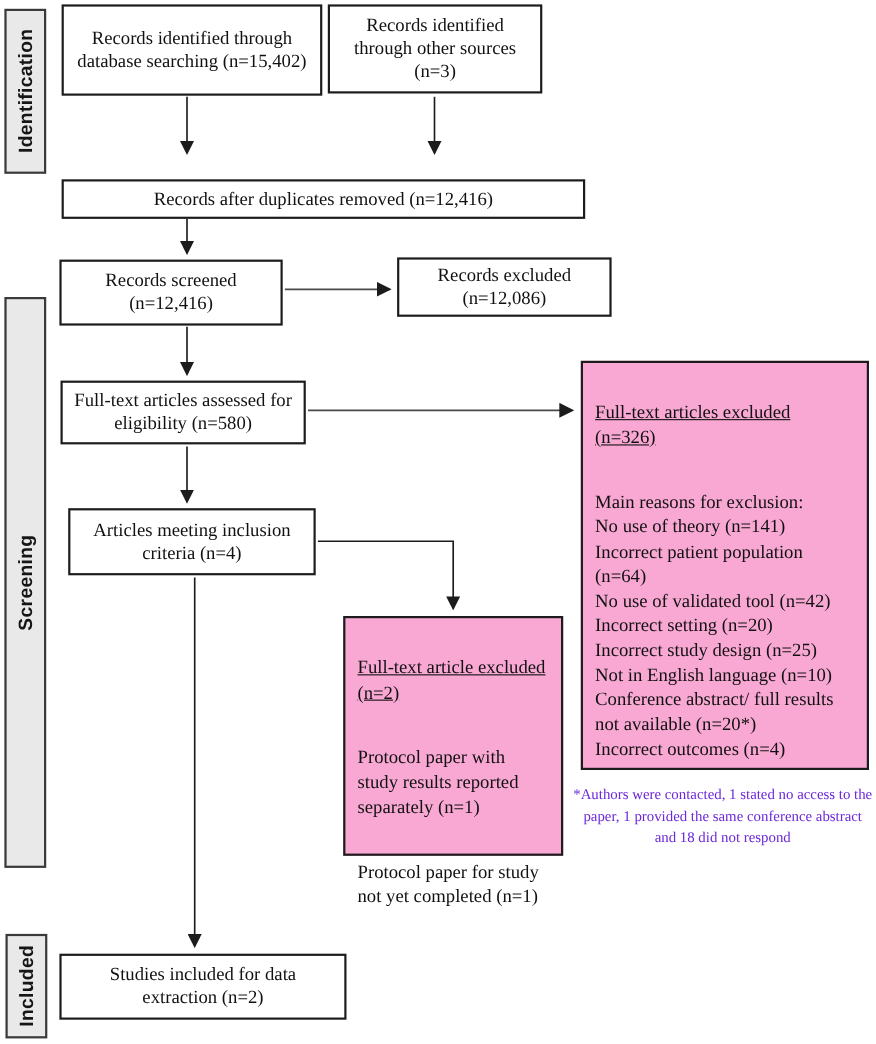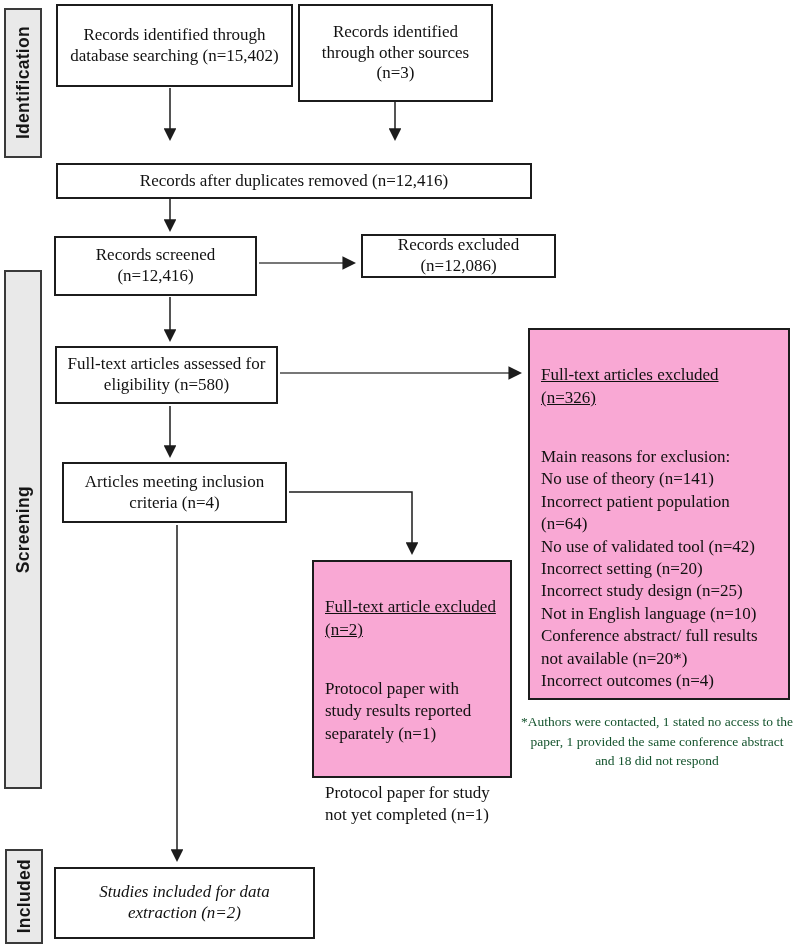--- a/index.html
+++ b/index.html
@@ -66,39 +66,39 @@
   .stage-label span {
     writing-mode: vertical-rl;
     transform: rotate(180deg);
     font-family: "Liberation Sans", sans-serif;
     font-weight: bold;
     font-size: 17.5px;
     letter-spacing: 0.3px;
     color: #161616;
   }
   #box-db-search        { left: 56px;  top: 4px;   width: 237px; height: 83px; }
-  #box-other-sources    { left: 298px; top: 4px;   width: 195px; height: 98px; }
+  #box-other-sources    { left: 298px; top: 4px;   width: 195px; height: 81px; }
   #box-duplicates       { left: 56px;  top: 163px; width: 476px; height: 36px; }
   #box-screened         { left: 54px;  top: 236px; width: 203px; height: 60px; text-align: center; }
-  #box-rec-excluded     { left: 361px; top: 234px; width: 195px; height: 44px; }
+  #box-rec-excluded     { left: 361px; top: 234px; width: 195px; height: 54px; }
   #box-ft-assessed      { left: 55px;  top: 346px; width: 223px; height: 58px; }
   #box-inclusion        { left: 62px;  top: 462px; width: 225px; height: 61px; }
   #box-ft-excluded-326  { left: 528px; top: 328px; width: 262px; height: 372px; }
   #box-ft-excluded-2    { left: 312px; top: 560px; width: 200px; height: 218px; }
-  #box-studies-included { left: 54px;  top: 867px; width: 261px; height: 72px; font-style: italic; }
+  #box-studies-included { left: 54px;  top: 867px; width: 261px; height: 60px; }
   #label-identification { left: 4px;   top: 8px;   width: 38px;  height: 150px; }
   #label-screening      { left: 4px;   top: 270px; width: 38px;  height: 519px; }
   #label-included       { left: 5px;   top: 849px; width: 38px;  height: 95px; }
   #footnote {
     position: absolute;
     left: 520px; top: 712px; width: 274px;
     text-align: center;
     font-size: 13.5px;
     line-height: 1.45;
-    color: #14532d;
+    color: #6d28d9;
   }
 </style>
 </head>
 <body>
 
 <div id="diagram">
 
   <svg id="arrow-layer" viewBox="0 0 796 949" xmlns="http://www.w3.org/2000/svg">
     <defs>
       <marker id="ah" viewBox="0 0 10 10" refX="8.5" refY="5" markerWidth="8.5" markerHeight="8.5" orient="auto">

